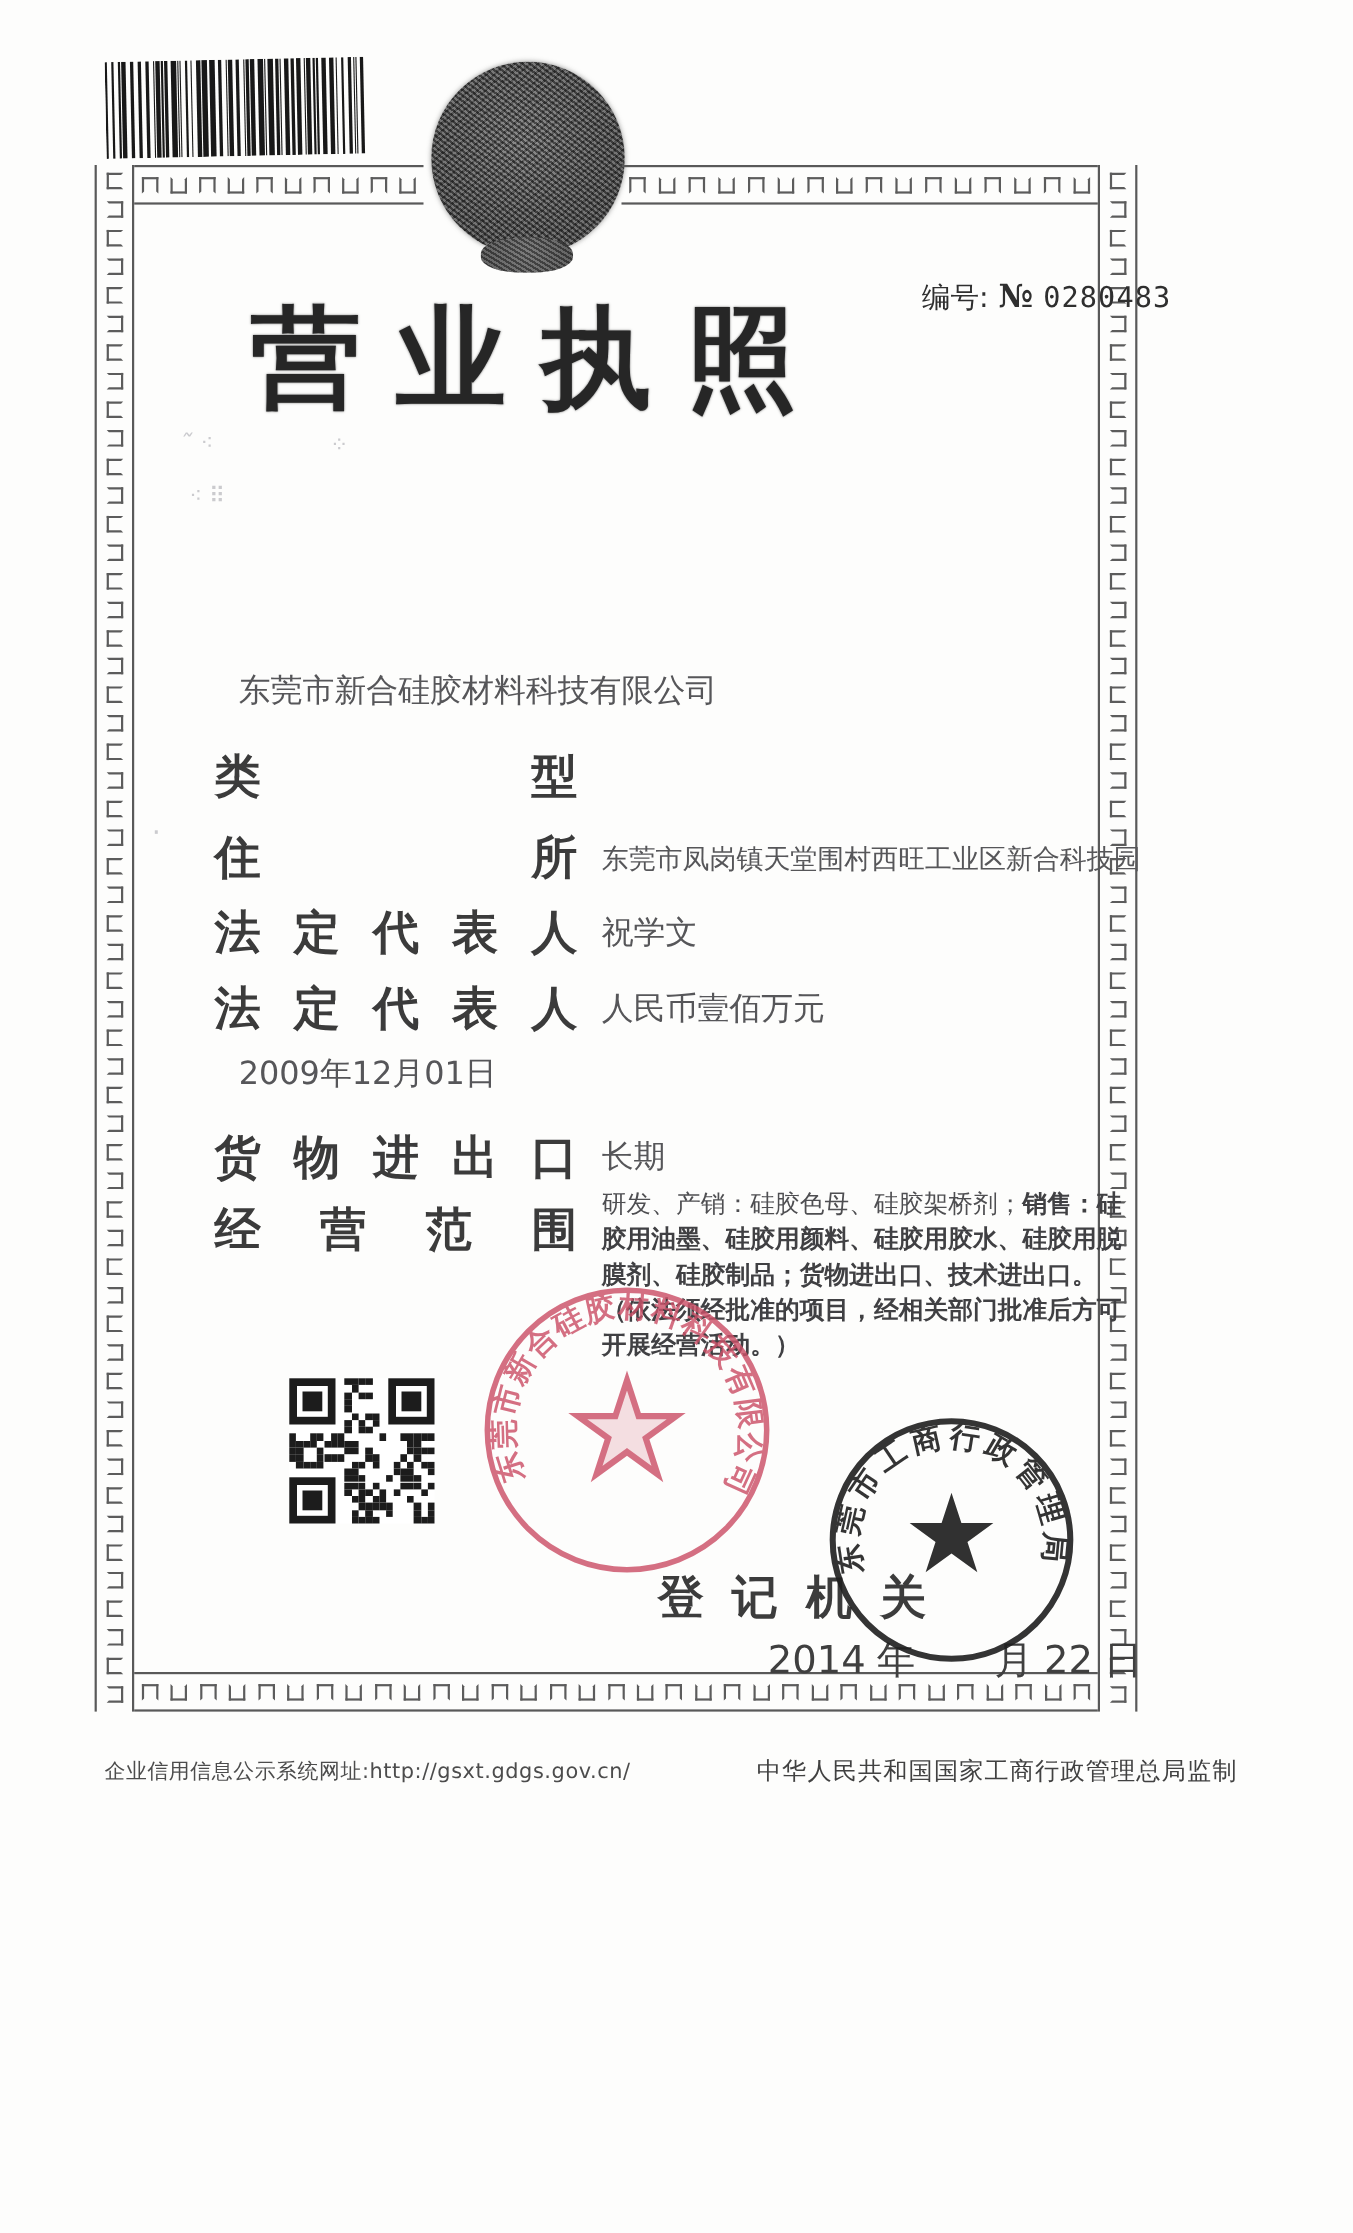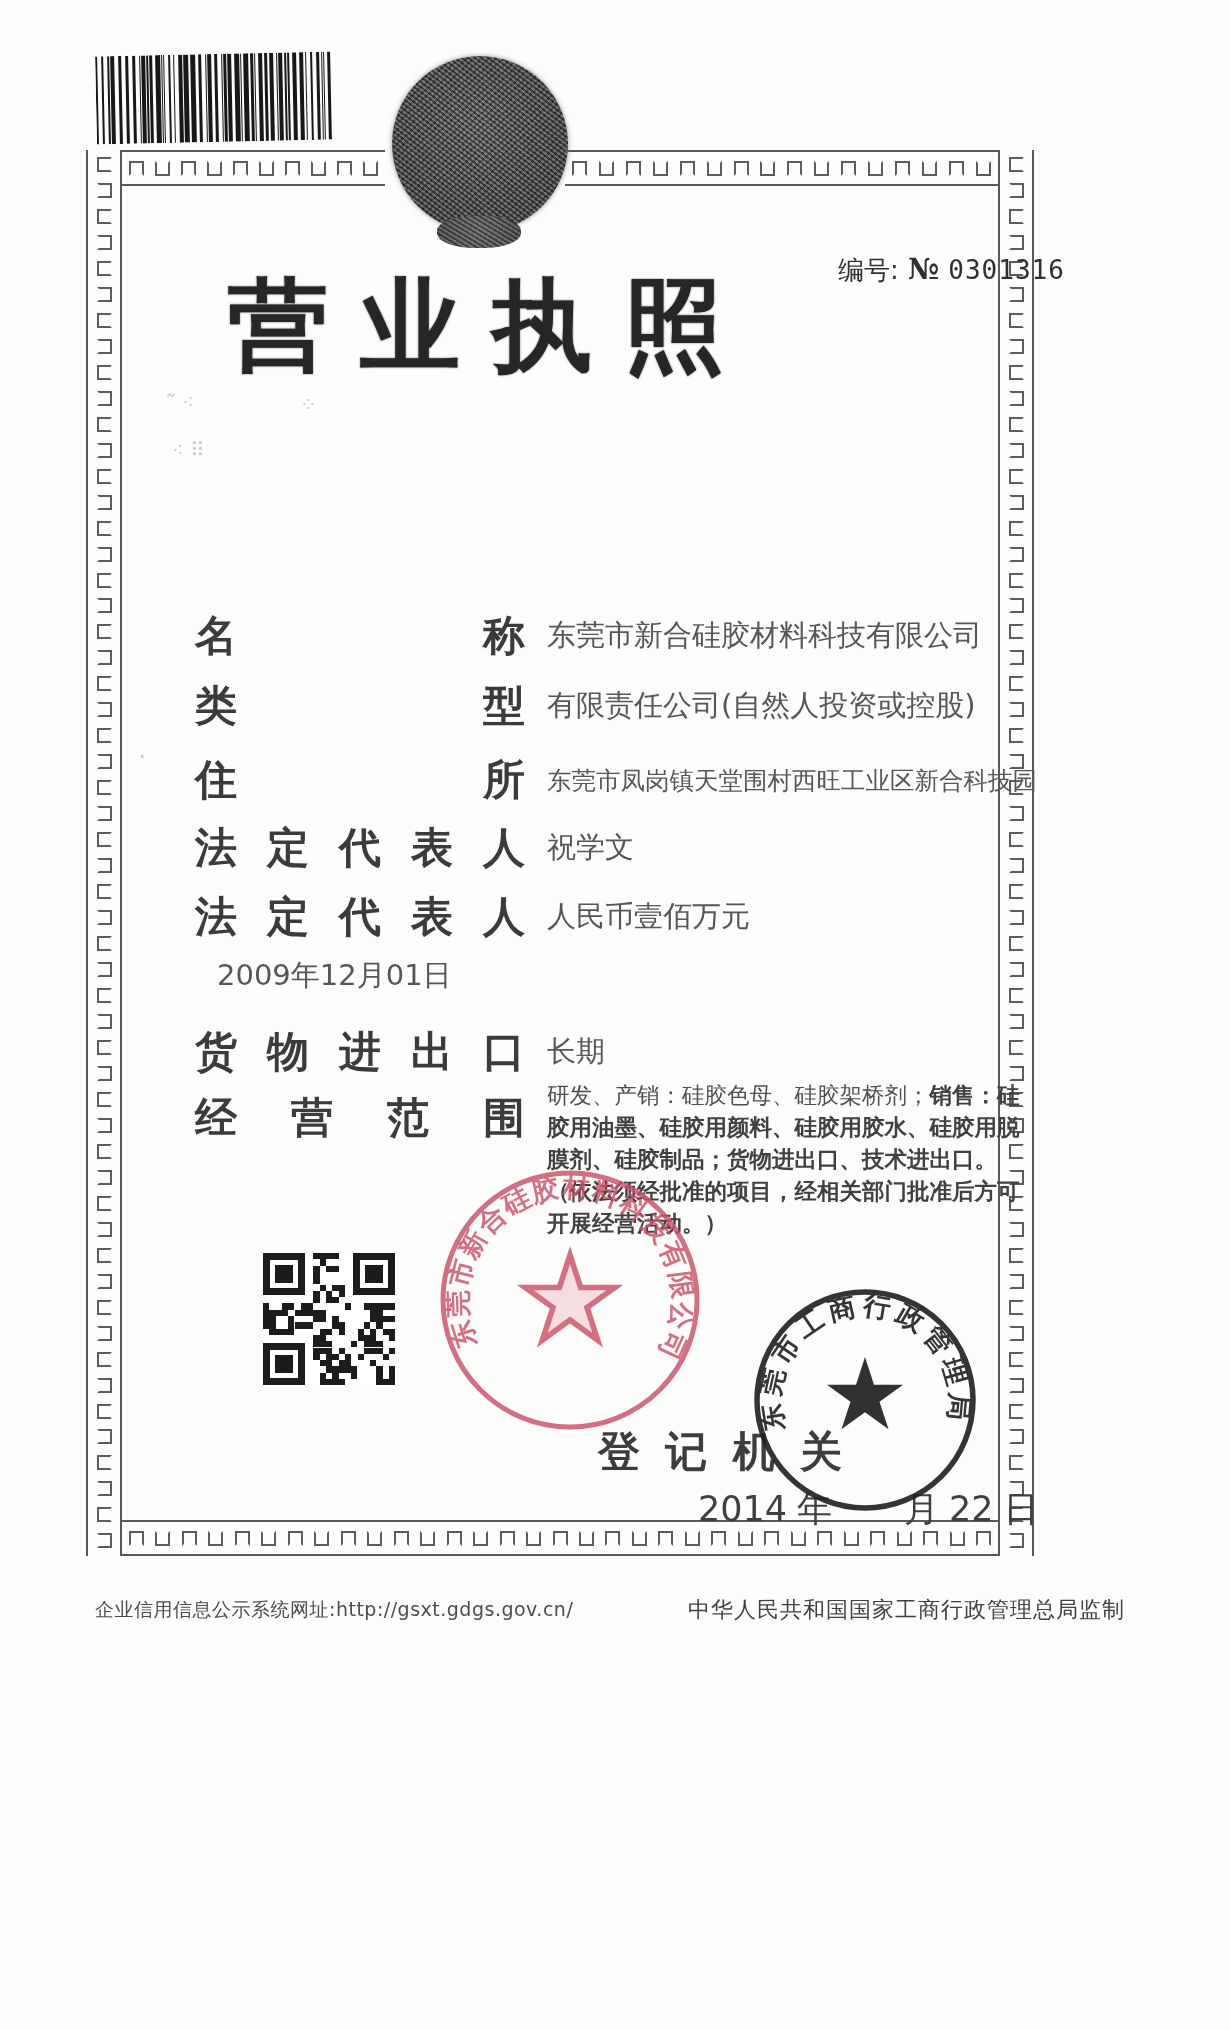--- a/index.html
+++ b/index.html
@@ -323,33 +323,31 @@
       <span class="unit"></span>
       <span class="unit"></span>
       <span class="unit"></span>
       <span class="unit"></span>
       <span class="unit"></span>
     </div>
 
   <div class="serial">
     <span>编号:</span>
     <span class="no-symbol">№</span>
-    <span class="no-digits">0301316</span>
+    <span class="no-digits">0280483</span>
   </div>
 
   <div class="license-title">营业执照</div>
 
 
   <div class="field-row" style="top:608px">
-    <span class="field-label">名称</span>
     <span class="field-value">东莞市新合硅胶材料科技有限公司</span>
   </div>
   <div class="field-row" style="top:678px">
     <span class="field-label">类型</span>
-    <span class="field-value">有限责任公司(自然人投资或控股)</span>
   </div>
   <div class="field-row" style="top:820px">
     <span class="field-label">法定代表人</span>
     <span class="field-value">祝学文</span>
   </div>
   <div class="field-row" id="row-address" style="top:752px">
     <span class="field-label">住所</span>
     <span class="field-value">东莞市凤岗镇天堂围村西旺工业区新合科技园</span>
   </div>
   <div class="field-row" style="top:889px">

